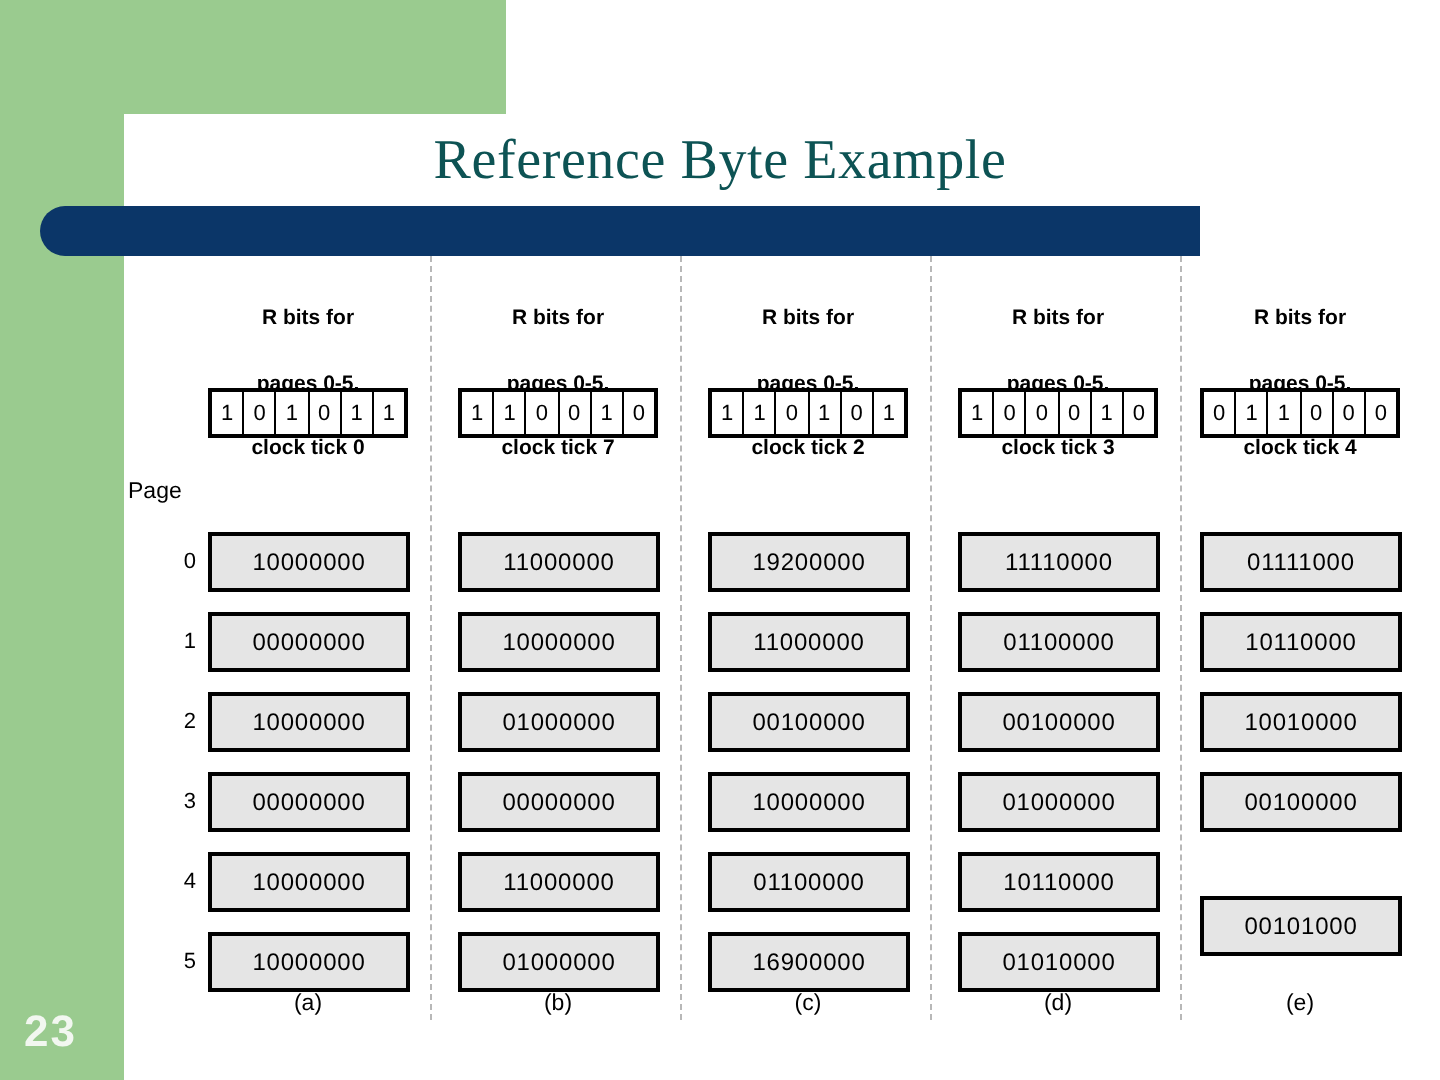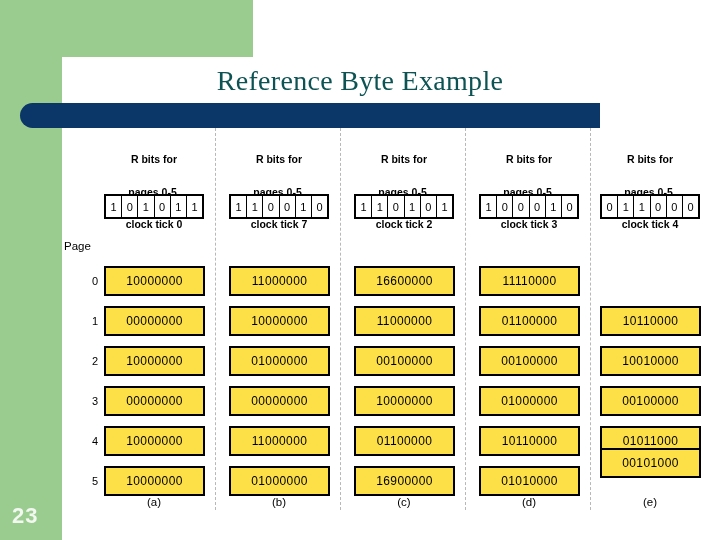--- a/index.html
+++ b/index.html
@@ -34,21 +34,21 @@
            font-weight:bold;padding-top:5px;white-space:nowrap;}
   .colhead .ln{display:block;margin-top:20px;}
 
   .rbits{position:absolute;top:66px;left:0;width:100px;height:25px;
          border:2px solid #000;box-sizing:border-box;display:flex;background:#fff;}
   .rbit{flex:1 1 0;border-right:1px solid #000;display:flex;align-items:center;
         justify-content:center;font-size:11px;color:#000;}
   .rbit:last-child{border-right:none;}
 
   .pagebox{position:absolute;left:0;width:101px;height:30px;border:2px solid #000;
-           box-sizing:border-box;background:#fde047;display:flex;align-items:center;
+           box-sizing:border-box;background:#e5e5e5;display:flex;align-items:center;
            justify-content:center;font-size:12px;color:#000;letter-spacing:0.4px;}
 
   .pagelabel{position:absolute;left:64px;top:112px;font-size:11.5px;color:#000;}
   .rownum{position:absolute;left:84px;width:14px;height:30px;display:flex;
           align-items:center;justify-content:flex-end;font-size:11px;color:#000;}
 
   .sublabel{position:absolute;top:368px;width:100px;text-align:center;
             font-size:11.5px;color:#000;}
 
   .slideno{position:absolute;left:12px;top:503px;font-size:22px;font-weight:bold;
@@ -129,21 +129,21 @@
           <span class="ln">clock tick 2</span>
         </div>
         <div class="rbits">
           <div class="rbit">1</div>
           <div class="rbit">1</div>
           <div class="rbit">0</div>
           <div class="rbit">1</div>
           <div class="rbit">0</div>
           <div class="rbit">1</div>
         </div>
-        <div class="pagebox" style="top: 138px;">16600000</div>
+        <div class="pagebox" style="top: 138px;">19200000</div>
         <div class="pagebox" style="top: 178px;">11000000</div>
         <div class="pagebox" style="top: 218px;">00100000</div>
         <div class="pagebox" style="top: 258px;">10000000</div>
         <div class="pagebox" style="top: 298px;">01100000</div>
         <div class="pagebox" style="top: 338px;">16900000</div>
         <div class="sublabel">(c)</div>
       </div>
       <div class="col" style="left: 479px;">
         <div class="colhead">
           <span class="ln">R bits for</span>
@@ -173,24 +173,24 @@
           <span class="ln">clock tick 4</span>
         </div>
         <div class="rbits">
           <div class="rbit">0</div>
           <div class="rbit">1</div>
           <div class="rbit">1</div>
           <div class="rbit">0</div>
           <div class="rbit">0</div>
           <div class="rbit">0</div>
         </div>
+        <div class="pagebox" style="top: 138px;">01111000</div>
         <div class="pagebox" style="top: 178px;">10110000</div>
         <div class="pagebox" style="top: 218px; text-align: center;">10010000</div>
         <div class="pagebox" style="top: 258px;">00100000</div>
-        <div class="pagebox" style="top: 298px;">01011000</div>
         <div class="pagebox" style="top: 320px;">00101000</div>
         <div class="sublabel">(e)</div>
       </div>
     </div>
 
   <div class="slideno">23</div>
 
 </div>
 
 </body></html>

